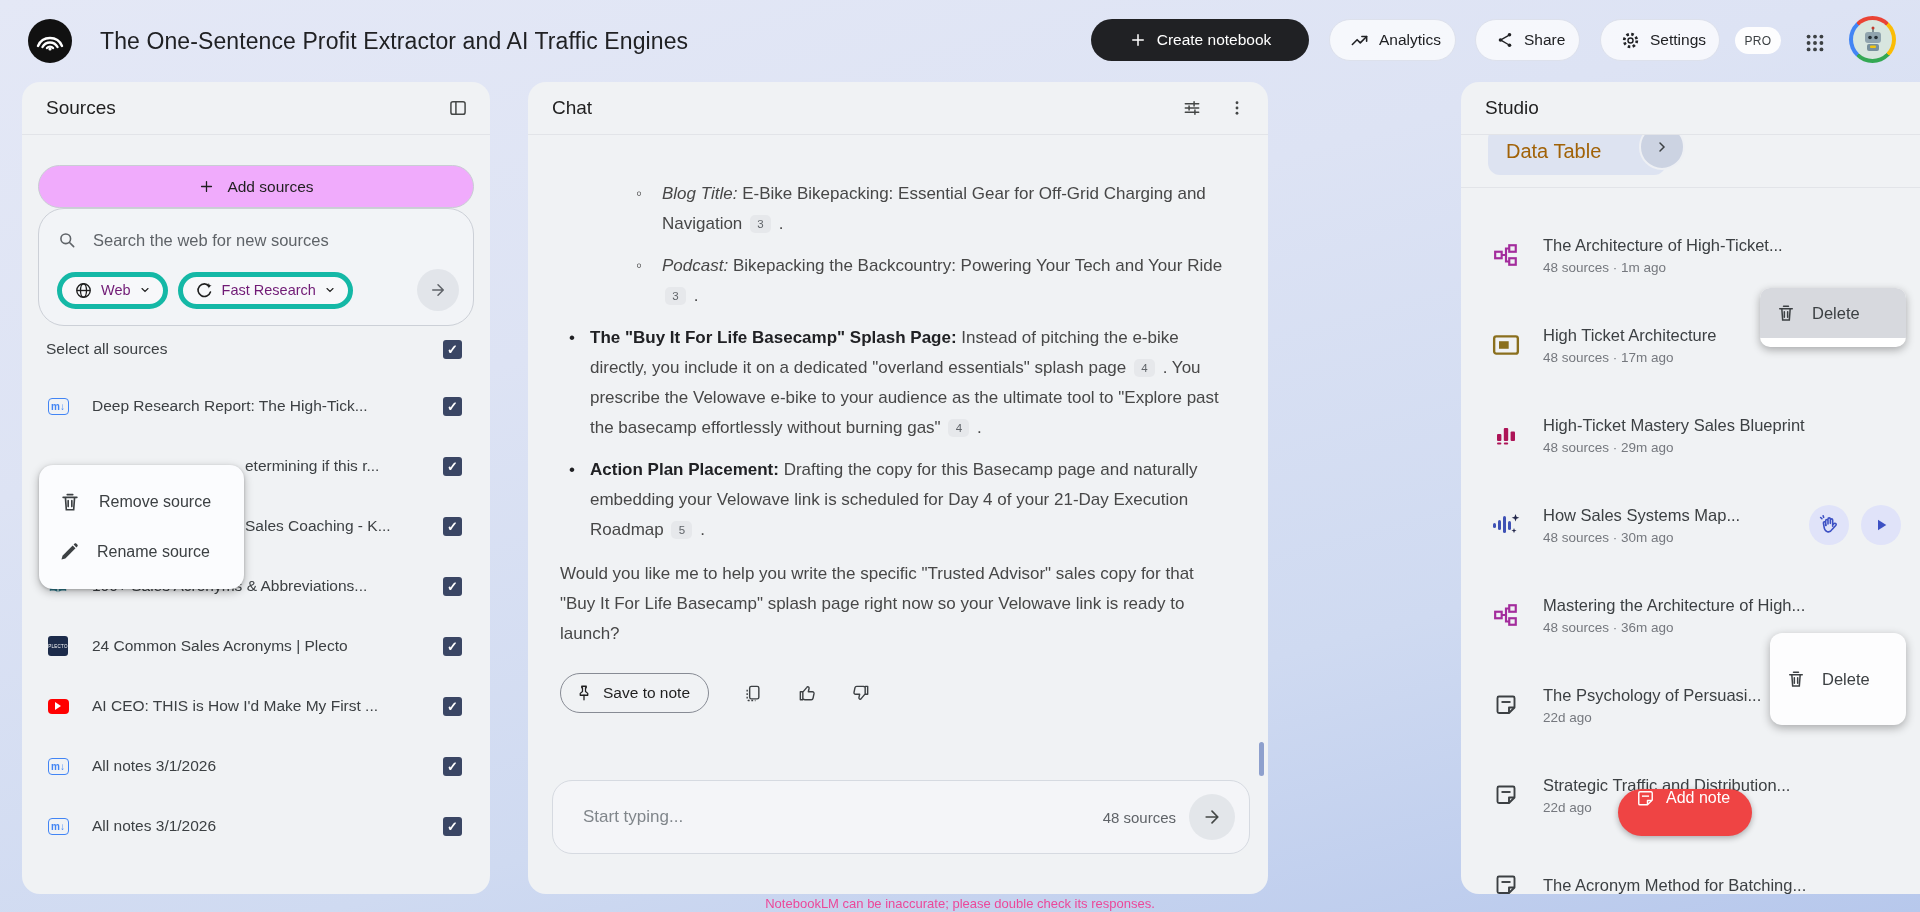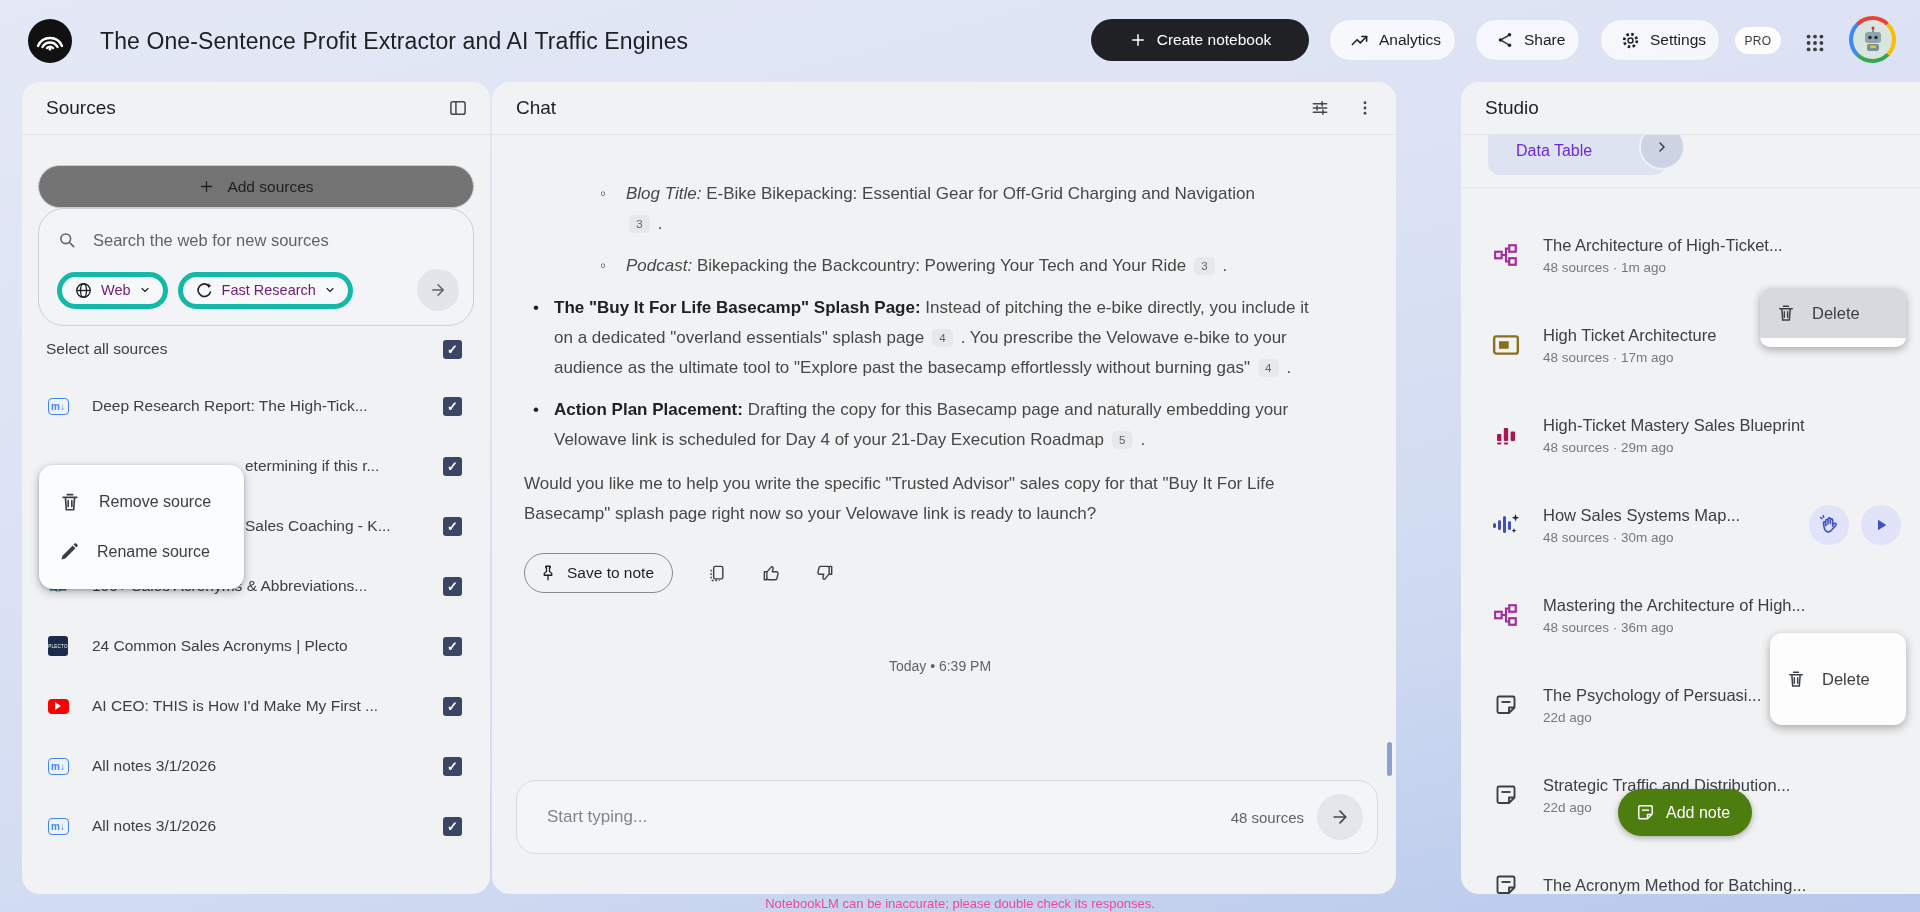--- a/index.html
+++ b/index.html
@@ -28,32 +28,32 @@
   .grid-icon { position:absolute; left:1799px; top:27px; width:32px; height:32px; display:flex;
     align-items:center; justify-content:center; cursor:pointer; }
   .avatar { position:absolute; left:1849px; top:16px; width:47px; height:47px; border-radius:50%;
     background:conic-gradient(#ea4335 0 12%, #fbbc05 12% 37%, #34a853 37% 62%, #4285f4 62% 88%, #ea4335 88% 100%);
     display:flex; align-items:center; justify-content:center; cursor:pointer; }
   .avatar-inner { width:39px; height:39px; border-radius:50%; background:#d8e6df; display:flex;
     align-items:center; justify-content:center; overflow:hidden; }
   
   .panel { position:absolute; top:82px; bottom:18px; background:#f0f2f4; border-radius:18px; }
   #sources-panel { left:22px;  width:468px; }
-  #chat-panel    { left:492px; width:904px; }
+  #chat-panel    { left:528px; width:740px; }
   #studio-panel  { left:1433px; width:510px;margin-left:28px; }
   .panel-header { height:53px; border-bottom:1px solid #e2e4e8; display:flex; align-items:center;
     justify-content:space-between; padding:0 22px 0 24px; }
   .panel-title { font-size:19px; color:#1f1f1f; }
   .hdr-icons { display:flex; align-items:center; gap:26px; }
   .icon-btn { cursor:pointer; display:flex; align-items:center; justify-content:center; color:#444746; }
   
   .sources-body { padding:0 16px; }
   .add-sources { margin-top:30px; height:43px; border:1px solid #c9cdd4; border-radius:22px; display:flex;
     align-items:center; justify-content:center; gap:12px; font-size:15.5px; color:#1f1f1f; cursor:pointer;
-    background:#737373; }
+    background:#f0abfc; }
   .search-box { border:1px solid #ccd0d7; border-radius:26px; background:#f2f4f7;
     padding:10px 14px 14px 18px; }
   .search-row { display:flex; align-items:center; gap:16px; height:42px; }
   .search-row input { border:none; outline:none; background:transparent; font-size:16.5px; color:#3c4043;
     font-family:"Liberation Sans",sans-serif; flex:1; }
   .search-row input::placeholder { color:#5f6368; }
   .chips-row { display:flex; align-items:center; margin-top:8px; gap:10px; }
   .chip { height:37px; border:5px solid #14b8a6; border-radius:19px; background:#f7f8fa; display:flex;
     align-items:center; gap:8px; padding:0 12px 0 12px; font-size:14.5px; color:#701a75; cursor:pointer; }
   .go-btn { margin-left:auto; width:42px; height:42px; border-radius:50%; background:#e2e5ea; display:flex;
@@ -104,22 +104,22 @@
   .chat-input-wrap input::placeholder { color:#80868b; }
   .src-count { color:#5f6368; font-size:15px; margin-right:13px; white-space:nowrap; }
   .send-btn { width:46px; height:46px; border-radius:50%; background:#e3e6ea; display:flex;
     align-items:center; justify-content:center; cursor:pointer; flex:none; }
   .chat-sb { position:absolute; right:4px; top:660px; width:5px; height:34px; border-radius:3px;
     background:#8ea0cd; }
   
   .chip-area { position:absolute; top:53px; left:0; right:0; height:53px; border-bottom:1px solid #e2e4e8;
     overflow:hidden; }
   .data-chip { position:absolute; left:27px; top:-8px; width:178px; height:48px; background:#dde3f1;
-    border-radius:12px; display:flex; align-items:center; padding-left:28px; color:#6d28d9;
-    font-size:16px; font-weight:500; cursor:pointer; }
+    border-radius:12px; display:flex; align-items:center; padding-left:18px; color:#a16207;
+    font-size:20px; font-weight:500; cursor:pointer; }
   .chip-circle { position:absolute; left:178px; top:-11px; width:46px; height:46px; border-radius:50%;
     background:#ccd3e2; border:2px solid #eef0f4; display:flex; align-items:center; justify-content:center;
     color:#3c4043; cursor:pointer; }
   .studio-list { position:absolute; top:106px; left:0; right:0; bottom:0; overflow:hidden; padding-top:22px; }
   .st-row { height:90px; display:flex; align-items:center; padding:0 20px 0 28px; gap:20px; }
   .st-ic { width:34px; display:flex; align-items:center; justify-content:center; flex:none; }
   .st-txt { flex:1; min-width:0; }
   .st-title { font-size:16.5px; color:#3c4043; white-space:nowrap; overflow:hidden; }
   .st-meta { font-size:13.5px; color:#75787e; margin-top:5px; }
   .st-btns { display:flex; gap:12px; margin-right:4px; }
@@ -127,22 +127,22 @@
     align-items:center; justify-content:center; cursor:pointer; }
   .kebab { width:26px; display:flex; align-items:center; justify-content:center; cursor:pointer;
     color:#444746; flex:none; }
   .del-menu1 { position:absolute; left:299px; top:206px; width:146px; background:#fff; border-radius:10px;
     box-shadow:0 3px 9px rgba(0,0,0,.3); overflow:hidden; padding-bottom:9px; z-index:30; }
   .del-menu1 .del-item { background:#d7d9de; }
   .del-menu2 { position:absolute; left:309px; top:551px; width:136px; height:92px; background:#fdfdfe;
     border-radius:12px; box-shadow:0 3px 10px rgba(0,0,0,.3); display:flex; align-items:center; z-index:30; }
   .del-item { display:flex; align-items:center; gap:16px; padding:15px 16px; font-size:16.5px;
     color:#3c4043; cursor:pointer; width:100%; }
-  .add-note { position:absolute; left:157px; top:707px; height:47px; border-radius:24px; background:#4d7c0f;
-    color:#fff; display:flex; align-items:center; gap:11px; padding:0 22px 0 18px; font-size:16px;
+  .add-note { position:absolute; left:157px; top:707px; height:47px; border-radius:24px; background:#ef4444;
+    color:#fff; display:flex; align-items:flex-start; gap:11px; padding:0 22px 0 18px; font-size:16px;
     cursor:pointer; z-index:40; box-shadow:0 2px 6px rgba(0,0,0,.3); }
   .studio-sb { position:absolute; right:3px; top:140px; width:5px; height:160px; border-radius:3px;
     background:#c2c6cd; }
   
   .disclaimer { position:absolute; left:0; right:0; bottom:1px; text-align:center; font-size:13px;
     color:#ec4899; }
   svg { display:block; }
 </style>
 </head>
 <body>

